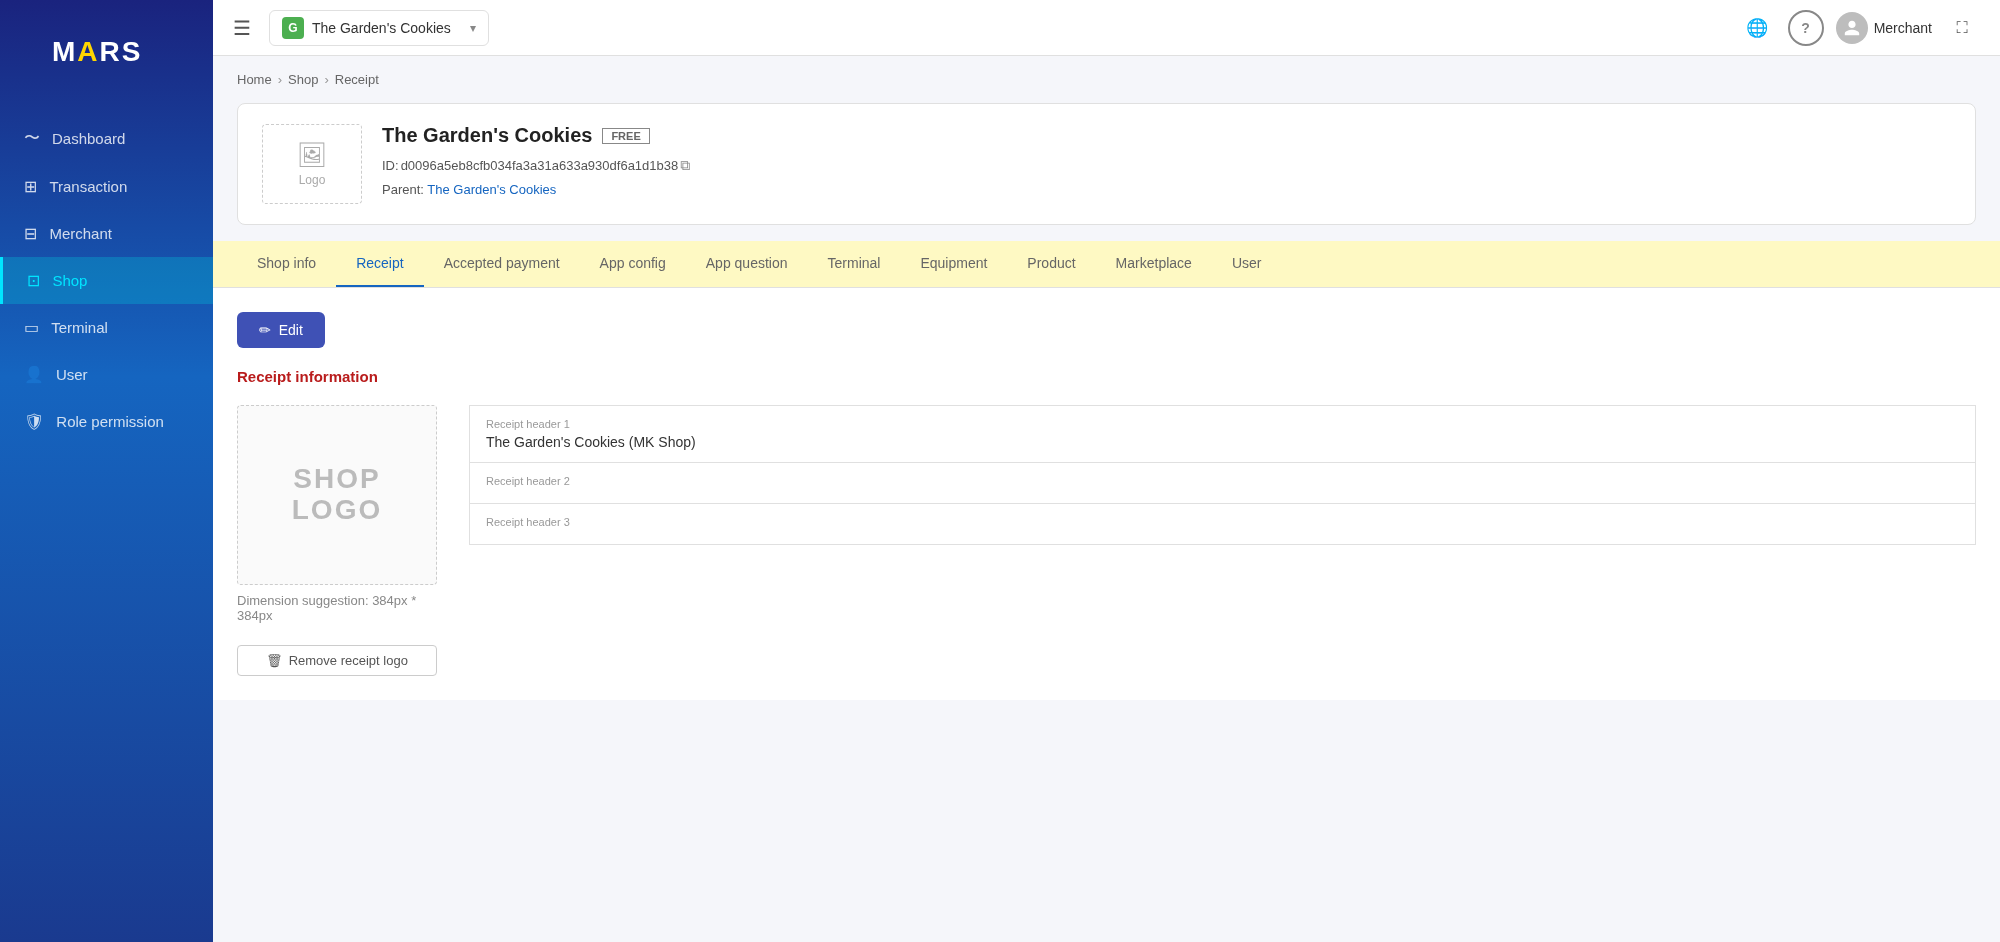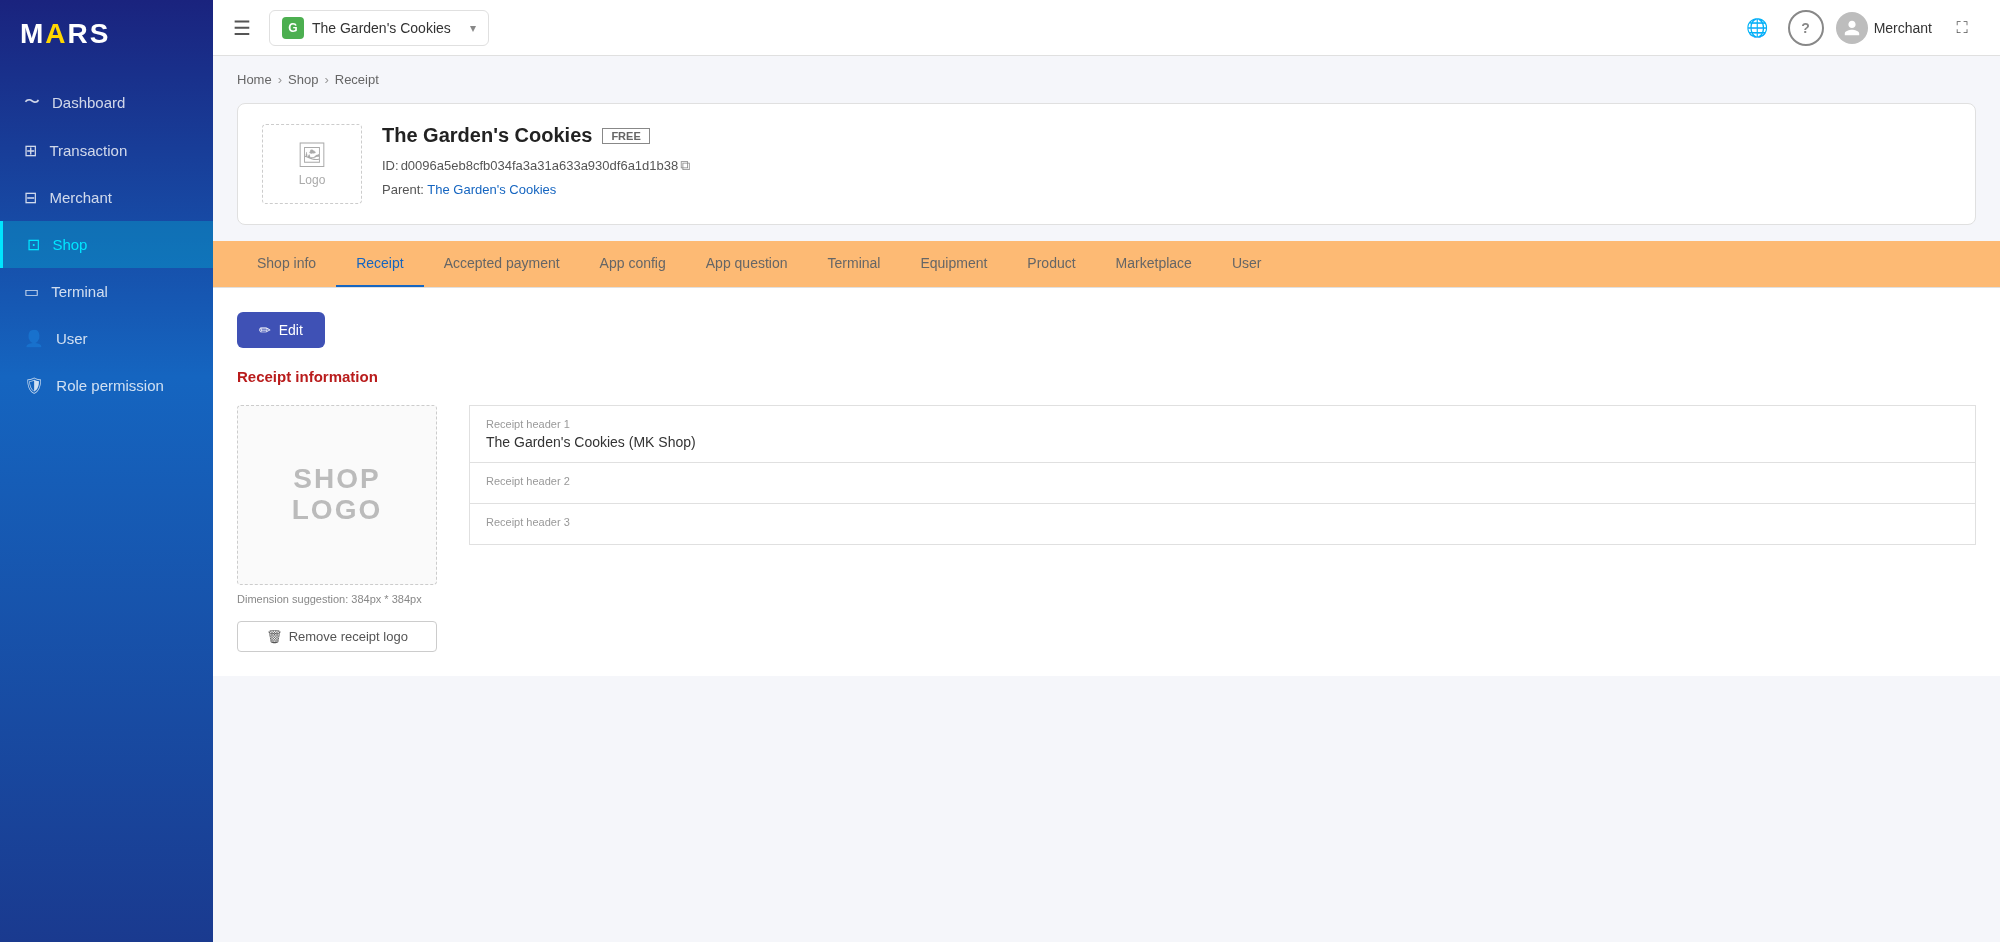--- a/index.html
+++ b/index.html
@@ -8,23 +8,24 @@
     
     .sidebar {
       width: 213px;
       background: linear-gradient(180deg, #1a237e 0%, #1565c0 40%, #1a3a8f 100%);
       display: flex;
       flex-direction: column;
       flex-shrink: 0;
       height: 100%;
     }
     .sidebar-logo {
-      padding: 18px 20px;
-      display: flex;
-      align-items: center;
+      padding: 36px 20px;
+      display: flex;
+      align-items: center;
+      margin-left: 32px;
     }
     .logo-text {
       color: white;
       font-size: 28px;
       font-weight: 900;
       letter-spacing: 2px;
     }
     .sidebar-nav {
       display: flex;
       flex-direction: column;
@@ -210,21 +211,21 @@
     }
     .copy-icon { color: #888; cursor: pointer; font-size: 14px; }
     .shop-parent {
       font-size: 13px;
       color: #555;
     }
     .shop-parent a { color: #1565c0; text-decoration: none; }
 
     
     .tabs {
-      background: #fdba74;
+      background: #fef9c3;
       border-bottom: 1px solid #e0e0e0;
       display: flex;
       align-items: center;
       margin: 0 0 0 0;
       padding: 0 24px;
       overflow-x: auto;
       margin-top: 16px;
     }
     .tab {
       padding: 14px 20px;
@@ -299,24 +300,24 @@
     }
     .shop-logo-text {
       font-size: 28px;
       font-weight: 900;
       color: #bbb;
       text-align: center;
       line-height: 1.1;
       letter-spacing: 2px;
     }
     .dimension-hint {
-      font-size: 11px;
+      font-size: 13px;
       color: #888;
       margin-top: 8px;
-      margin-bottom: 16px;
+      margin-bottom: 22px;
     }
     .remove-logo-btn {
       border: 1px solid #ccc;
       background: white;
       color: #555;
       border-radius: 4px;
       padding: 7px 14px;
       font-size: 13px;
       cursor: pointer;
       display: flex;

